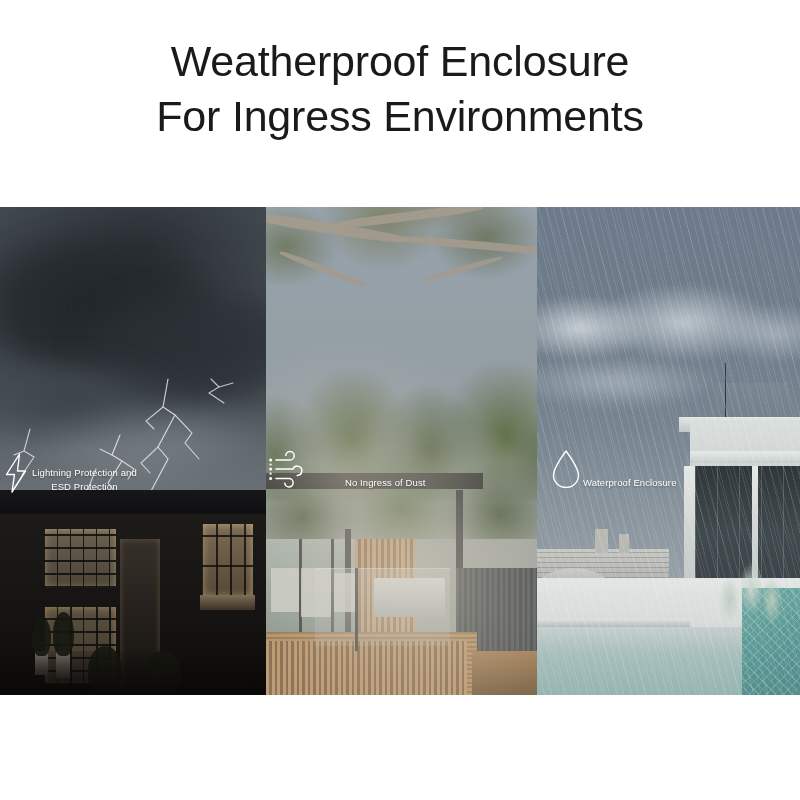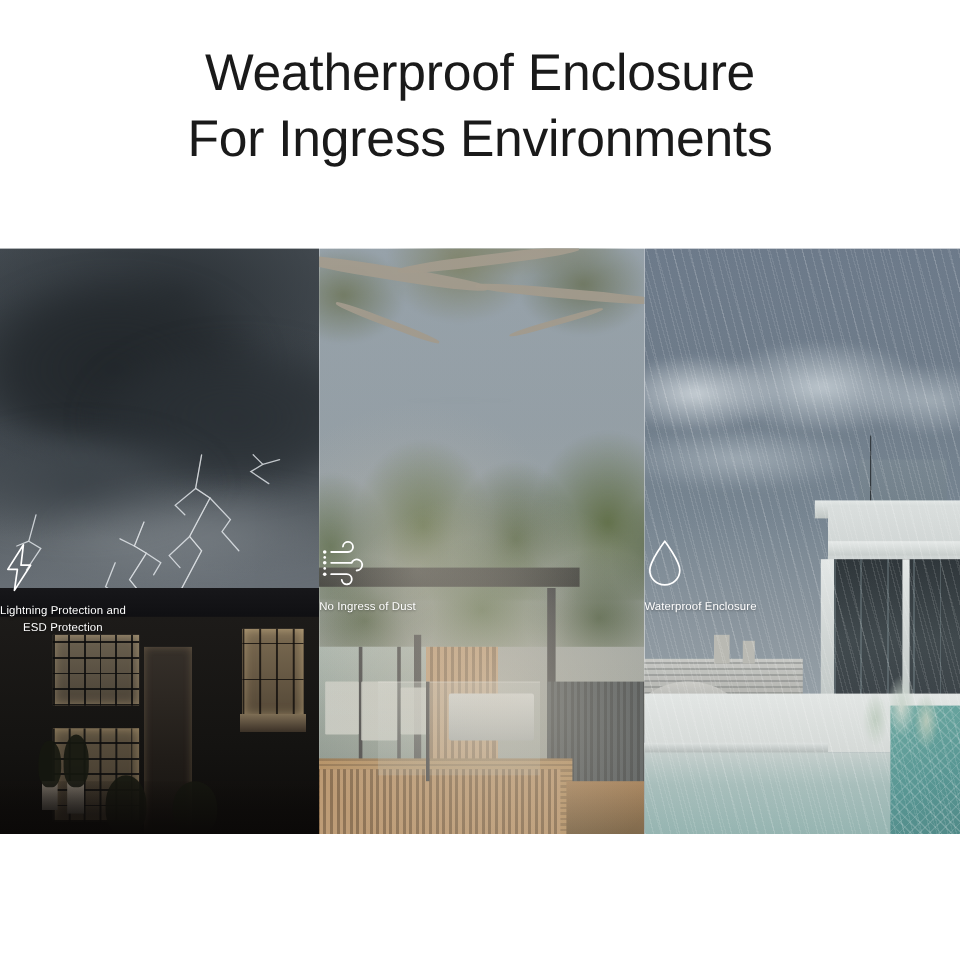--- a/index.html
+++ b/index.html
@@ -339,39 +339,39 @@
     opacity:.65;
   }
   .p3 .mist {
     inset:0;
     background:linear-gradient(180deg, rgba(150,165,178,.30) 0%, rgba(150,165,178,.12) 45%, rgba(168,180,186,.28) 100%);
   }
 
   
   .cap {
     position:absolute; left:0; width:100%;
-    display:flex; flex-direction:column; align-items:flex-start;
+    display:flex; flex-direction:row; align-items:flex-end;
     z-index:9;
     pointer-events:none;
   }
   .cap .ico { display:block; }
   .cap .ico svg { display:block; }
   .cap .txt {
     margin-top:9px;
     color:#ffffff;
     font-size:9.5px;
     line-height:1.45;
     text-align:center;
     letter-spacing:.1px;
     white-space:pre-line;
     text-shadow:0 1px 2px rgba(0,0,0,.35);
   }
   .p1 .cap { top:245px; }
-  .p2 .cap { top:243px; }
-  .p3 .cap { top:241px; }
+  .p2 .cap { top:243px;gap:41px; }
+  .p3 .cap { top:241px;padding-left:12px; }
 </style>
 </head>
 <body>
 
 <div id="page">
 
   <div class="heading">Weatherproof Enclosure
 For Ingress Environments</div>
 
   <div class="strip">

